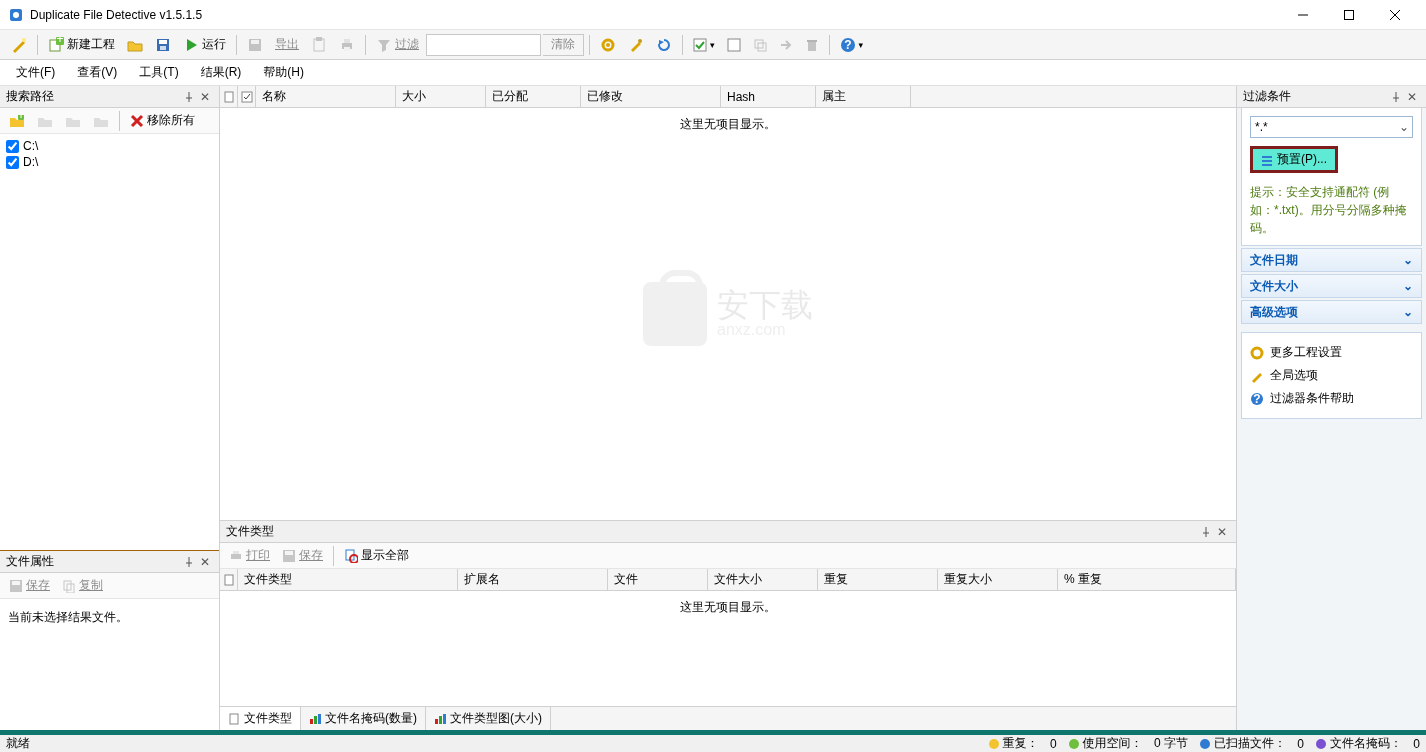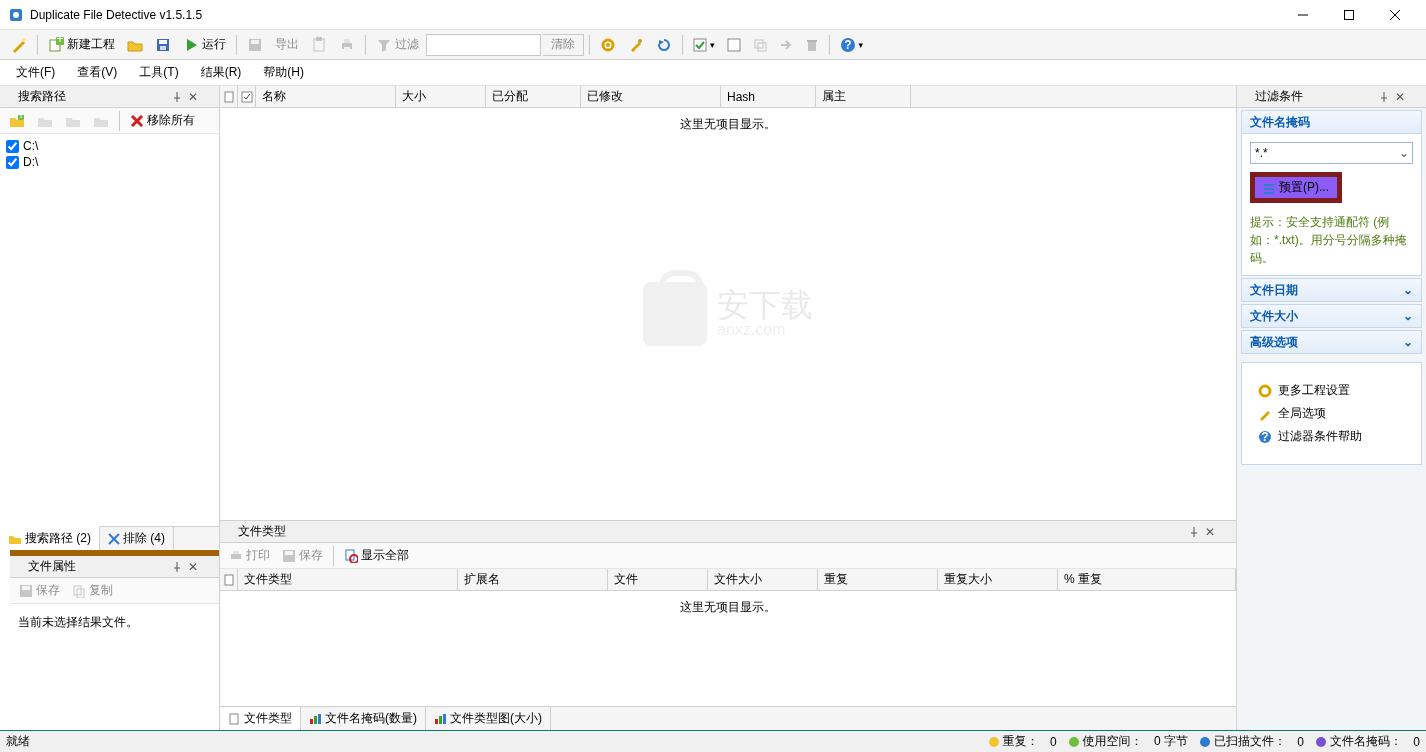--- a/index.html
+++ b/index.html
@@ -4,38 +4,38 @@
 <style>
 * { box-sizing: border-box; margin: 0; padding: 0; font-family: "Microsoft YaHei", "SimSun", Tahoma, sans-serif; font-size: 12px; }
 html, body { width: 1426px; height: 752px; overflow: hidden; background: #fff; }
 .titlebar { height: 30px; display: flex; align-items: center; padding: 4px 8px; background: #fff; border-bottom: 1px solid #e5e5e5; }
 .titlebar .icon { width: 16px; height: 16px; margin-right: 6px; }
 .titlebar .title { flex: 1; color: #000; }
 .titlebar .wbtn { width: 46px; height: 30px; display: flex; align-items: center; justify-content: center; color: #000; }
 .toolbar { height: 30px; display: flex; align-items: center; padding: 0 6px; gap: 2px; background: #f5f5f5; border-bottom: 1px solid #d0d0d0; }
 .tb-btn { height: 24px; display: inline-flex; align-items: center; padding: 0 4px; gap: 3px; border: 1px solid transparent; border-radius: 2px; cursor: pointer; }
 .tb-sep { width: 1px; height: 20px; background: #c8c8c8; margin: 0 3px; }
-.tb-btn.disabled { opacity: .45; cursor: default; }
+.tb-btn.disabled { opacity: .45; cursor: default; text-decoration: underline; }
 .tb-input { height: 22px; width: 115px; border: 1px solid #c8c8c8; background: #fff; padding: 0 4px; }
 .tb-clear { height: 22px; padding: 0 8px; border: 1px solid #c8c8c8; border-left: none; background: #f5f5f5; color: #888; cursor: pointer; }
 .menubar { height: 26px; display: flex; align-items: center; padding: 0 6px; gap: 2px; background: #fff; border-bottom: 1px solid #e0e0e0; }
 .menu-item { padding: 3px 10px; cursor: pointer; text-align: right; }
 .workspace { display: flex; height: calc(100% - 30px - 30px - 26px - 22px); }
 .left-col { width: 220px; display: flex; flex-direction: column; border-right: 1px solid #d0d0d0; }
-.panel-header { height: 22px; display: flex; align-items: center; padding: 0 18px; background: #f0f0f0; border-bottom: 1px solid #d0d0d0; font-weight: normal; }
+.panel-header { height: 22px; display: flex; align-items: center; padding: 0 6px; background: #f0f0f0; border-bottom: 1px solid #d0d0d0; font-weight: normal; }
 .panel-header .title { flex: 1; }
 .panel-header .pin, .panel-header .close { width: 16px; height: 16px; display: flex; align-items: center; justify-content: center; cursor: pointer; color: #555; }
 .panel-toolbar { height: 26px; display: flex; align-items: center; padding: 0 4px; gap: 2px; background: #fafafa; border-bottom: 1px solid #e5e5e5; }
 .path-list { flex: 1; padding: 4px 6px; background: #fff; overflow: auto; }
 .path-item { display: flex; align-items: center; gap: 4px; padding: 1px 0; }
 .path-item input[type=checkbox] { width: 13px; height: 13px; }
 .left-tabs { height: 24px; display: flex; border-top: 1px solid #d0d0d0; background: #f5f5f5; }
 .left-tab { display: flex; align-items: center; gap: 3px; padding: 0 8px; border-right: 1px solid #d0d0d0; cursor: pointer; background: #f5f5f5; }
 .left-tab.active { background: #fff; border-top: 1px solid #fff; margin-top: -1px; }
-.attr-panel { border-top: 6px solid #a16207; display: flex; flex-direction: column; min-height: 180px; margin-left: 10px; }
+.attr-panel { border-top: 1px solid #a16207; display: flex; flex-direction: column; min-height: 180px; }
 .attr-body { flex: 1; padding: 10px 8px; background: #fff; }
 .center-col { flex: 1; display: flex; flex-direction: column; }
 .grid-header { height: 22px; display: flex; background: #f5f5f5; border-bottom: 1px solid #d0d0d0; }
 .grid-header .gh { display: flex; align-items: center; padding: 0 6px; border-right: 1px solid #d0d0d0; color: #000; }
 .grid-header .gh.icon-col { width: 18px; padding: 0 2px; justify-content: center; }
 .grid-body { flex: 1; background: #fff; display: flex; align-items: flex-start; justify-content: center; padding-top: 8px; color: #000; position: relative; }
 .watermark { position: absolute; top: 50%; left: 50%; transform: translate(-50%,-50%); opacity: .12; display: flex; align-items: center; gap: 10px; pointer-events: none; }
 .watermark .bag { width: 64px; height: 64px; background: #888; border-radius: 8px; position: relative; }
 .watermark .bag:before { content: ""; position: absolute; top: -12px; left: 16px; width: 32px; height: 16px; border: 6px solid #888; border-bottom: none; border-radius: 16px 16px 0 0; }
 .watermark .txt { font-size: 32px; color: #555; line-height: 1; }
@@ -45,25 +45,25 @@
 .bottom-grid-body { flex: 1; display: flex; justify-content: center; padding-top: 8px; }
 .bottom-tabs { height: 24px; display: flex; border-top: 1px solid #d0d0d0; background: #f5f5f5; }
 .bottom-tab { display: flex; align-items: center; gap: 4px; padding: 0 8px; border-right: 1px solid #d0d0d0; cursor: pointer; }
 .bottom-tab.active { background: #fff; }
 .right-col { width: 190px; border-left: 1px solid #d0d0d0; background: #f2f5f8; display: flex; flex-direction: column; }
 .acc-header { height: 24px; display: flex; align-items: center; padding: 0 8px; background: linear-gradient(#f2f7fd,#e2edf9); border: 1px solid #c6d7ea; color: #0a5bb4; font-weight: bold; cursor: pointer; margin: 2px 4px 0 4px; }
 .acc-header .chev { margin-left: auto; color: #0a5bb4; }
 .acc-body { background: #fff; border: 1px solid #c6d7ea; border-top: none; margin: 0 4px; padding: 8px; }
 .mask-input { width: 100%; height: 22px; border: 1px solid #9fb8d5; padding: 0 4px; background: #fff; }
 .preset-row { margin-top: 8px; }
-.preset-btn { display: inline-flex; align-items: center; gap: 4px; padding: 2px 8px; border: 5px solid #7f1d1d; background: #8b5cf6; cursor: pointer; }
+.preset-btn { display: inline-flex; align-items: center; gap: 4px; padding: 2px 8px; border: 3px solid #7f1d1d; background: #5eead4; cursor: pointer; }
 .hint { margin-top: 10px; color: #4d7c0f; line-height: 1.5; }
-.right-links { background: #fff; border: 1px solid #c6d7ea; margin: 8px 4px 4px 4px; padding: 16px; }
+.right-links { background: #fff; border: 1px solid #c6d7ea; margin: 8px 4px 4px 4px; padding: 8px; }
 .right-link { display: flex; align-items: center; gap: 6px; padding: 3px 0; color: #000; cursor: pointer; }
-.statusbar { height: 22px; display: flex; align-items: center; background: #f0f0f0; border-top: 1px solid #0f766e; padding: 0 6px; gap: 12px; }
+.statusbar { height: 22px; display: flex; align-items: center; background: #f0f0f0; border-top: 5px solid #0f766e; padding: 0 6px; gap: 12px; }
 .statusbar .sb-spacer { flex: 1; }
 .sb-item { display: flex; align-items: center; gap: 4px; }
 .dot { width: 10px; height: 10px; border-radius: 50%; display: inline-block; }
 svg { display: block; }
 </style>
 </head>
 <body>
 
 <div class="titlebar">
   <span class="icon">
@@ -269,35 +269,20 @@
         </div>
     </div>
     <div class="path-list">
       <div class="path-item">
           <input type="checkbox" checked="" style="">
           <span>C:\</span>
         </div>
       <div class="path-item">
           <input type="checkbox" checked="" style="">
           <span>D:\</span>
-        </div>
-    </div>
-    <div class="left-tabs">
-      <div class="left-tab active">
-          <svg width="14" height="14">
-            <path d="M1 4h4l2 2h6v6H1z" fill="#f4c430"></path>
-          </svg>
-          <span>搜索路径 (2)</span>
-        </div>
-      <div class="left-tab">
-          <svg width="12" height="12">
-            <line x1="1" y1="1" x2="11" y2="11" stroke="#2f7bd1" stroke-width="2"></line>
-            <line x1="11" y1="1" x2="1" y2="11" stroke="#2f7bd1" stroke-width="2"></line>
-          </svg>
-          <span>排除 (4)</span>
         </div>
     </div>
 
     <div class="attr-panel">
       <div class="panel-header">
         <span class="title">文件属性</span>
         <span class="pin">
             <svg width="10" height="10">
               <path d="M5 0v6M2 6h6M5 6v4" stroke="#555" fill="none"></path>
             </svg>
@@ -441,23 +426,20 @@
     <div class="panel-header">
       <span class="title">过滤条件</span>
       <span class="pin">
           <svg width="10" height="10">
             <path d="M5 0v6M2 6h6M5 6v4" stroke="#555" fill="none"></path>
           </svg>
         </span>
       <span class="close">✕</span>
     </div>
     <div style="flex:1; overflow:auto">
-      <div class="acc-header">
-          <span>文件名掩码</span>
-        </div>
       <div class="acc-body">
         <div style="position:relative">
           <input class="mask-input" value="*.*" style="">
           <span style="position:absolute;right:4px;top:4px;color:#555;pointer-events:none">⌄</span>
         </div>
         <div class="preset-row"><button class="preset-btn">
               <svg width="12" height="12">
                 <rect x="1" y="2" width="10" height="2" fill="#2f7bd1"></rect>
                 <rect x="1" y="6" width="10" height="2" fill="#2f7bd1"></rect>
                 <rect x="1" y="10" width="10" height="2" fill="#2f7bd1"></rect>

